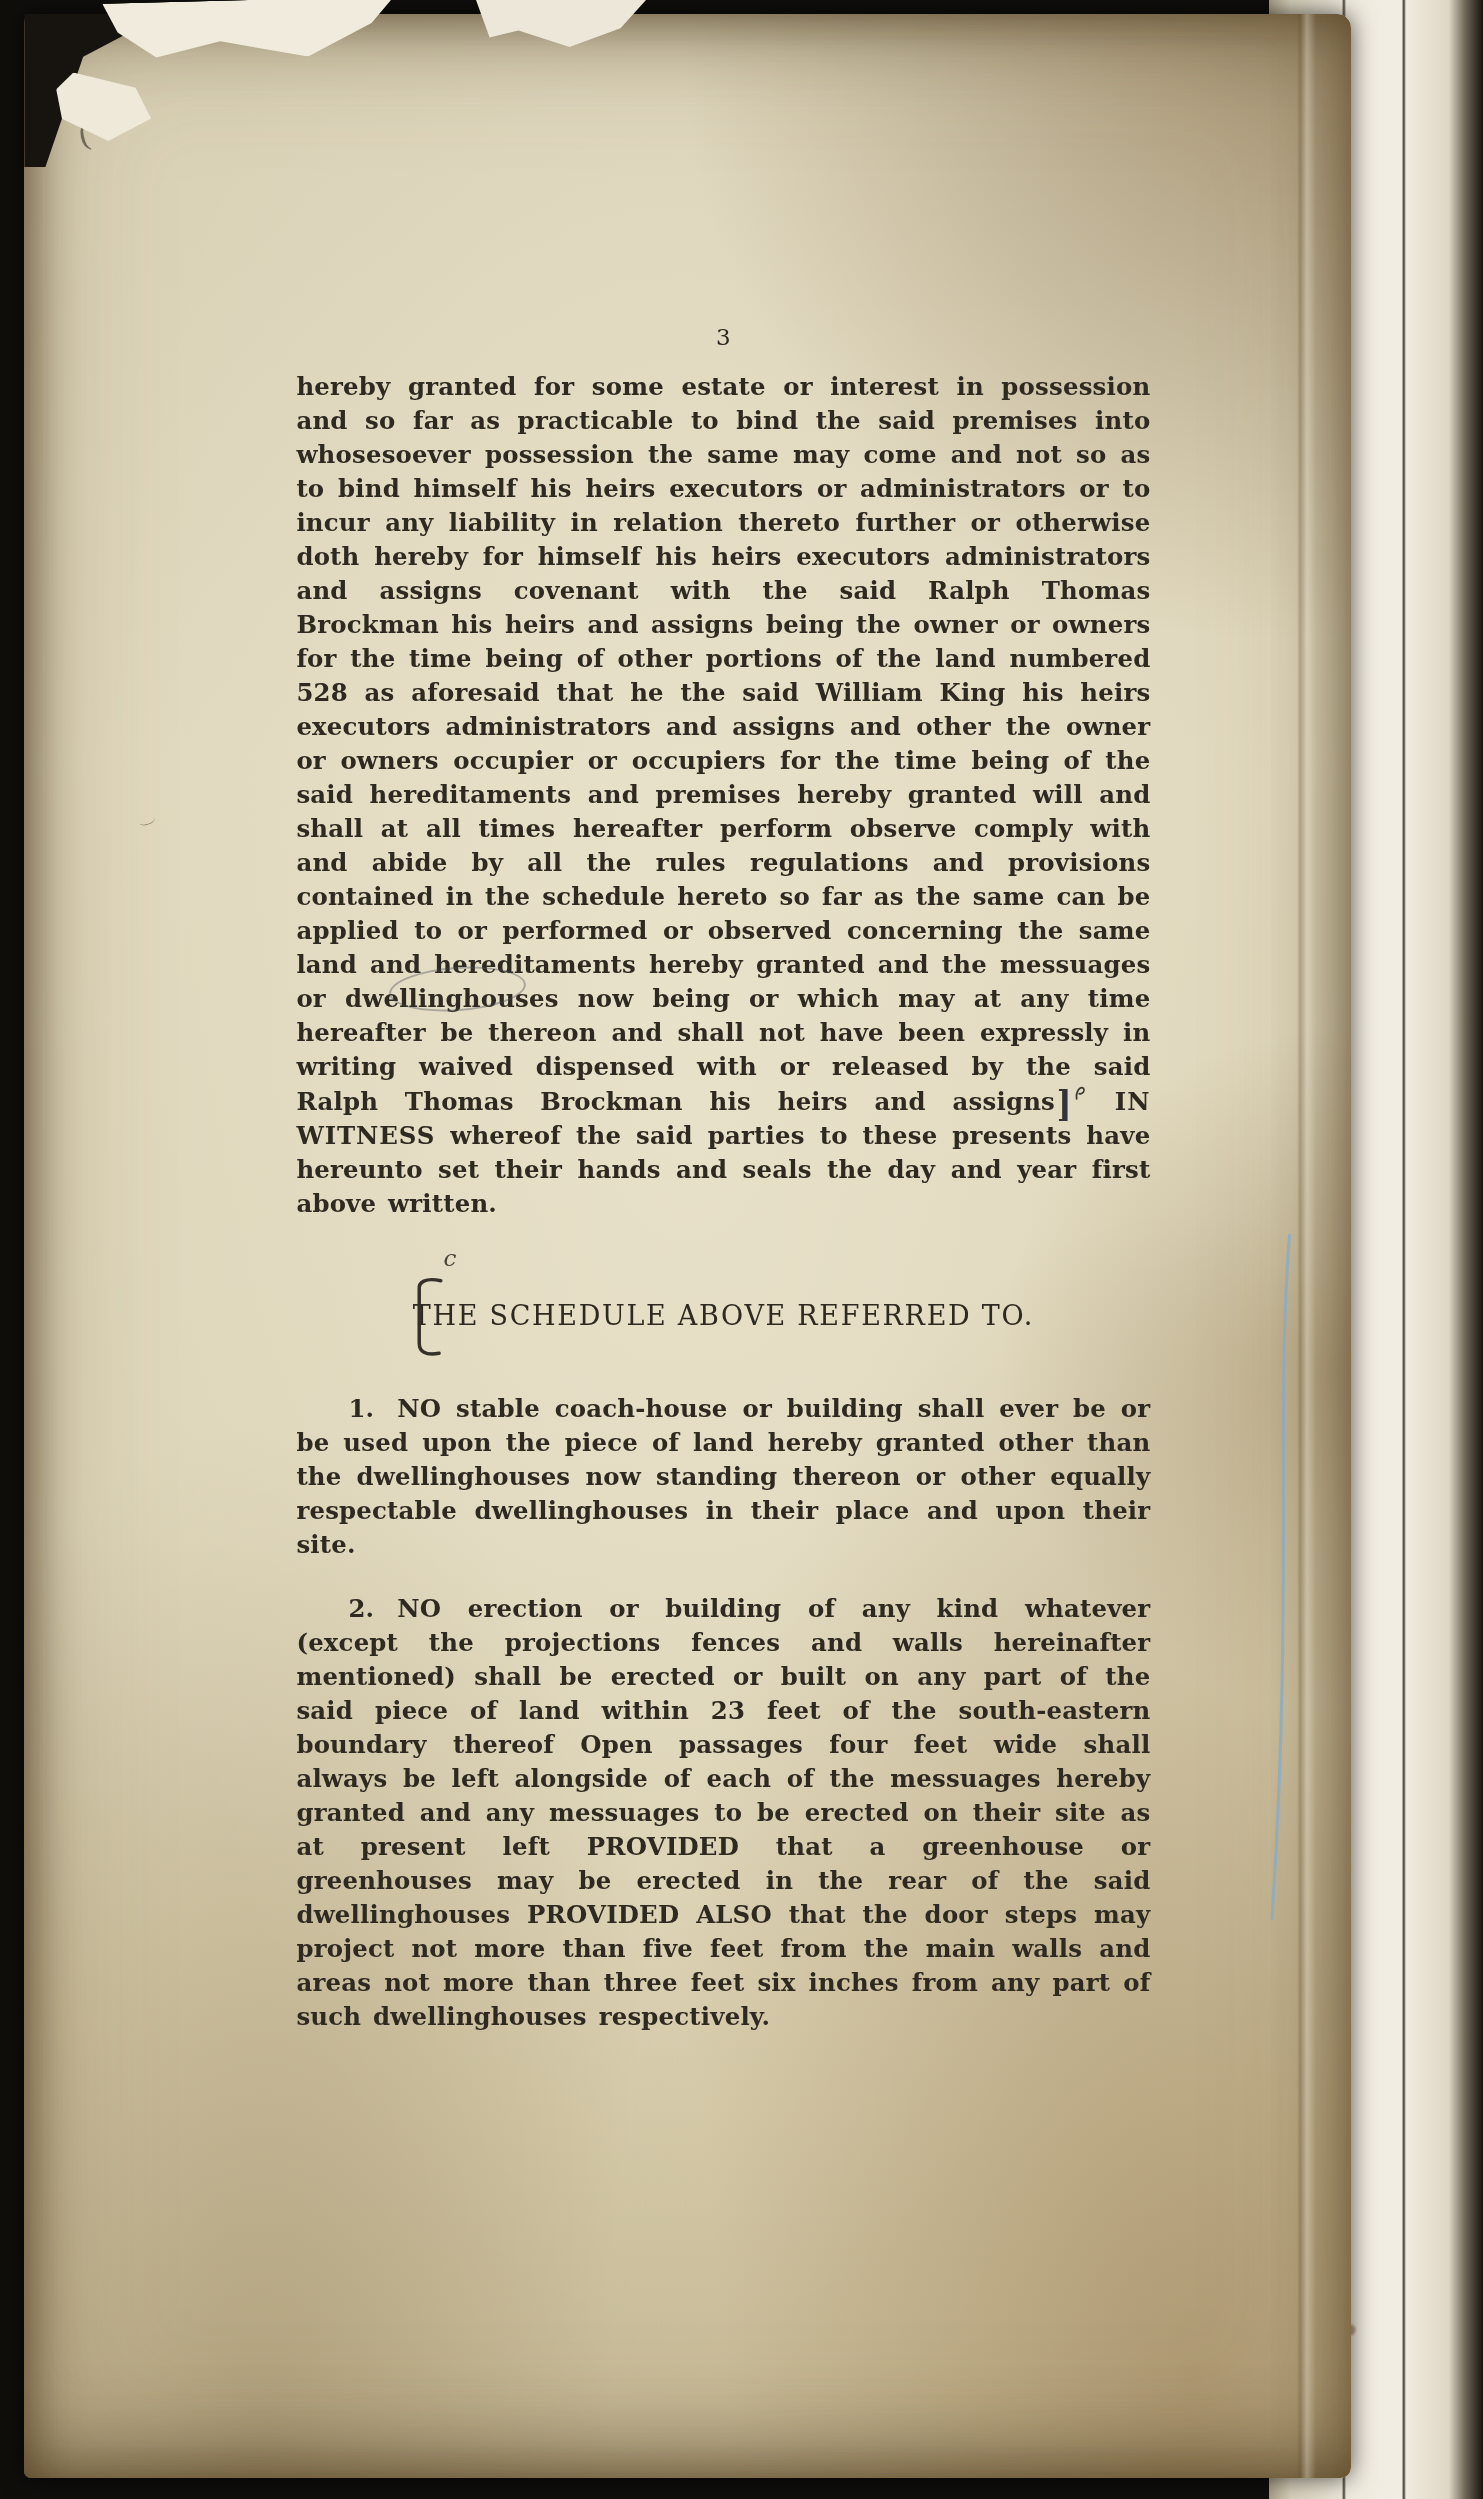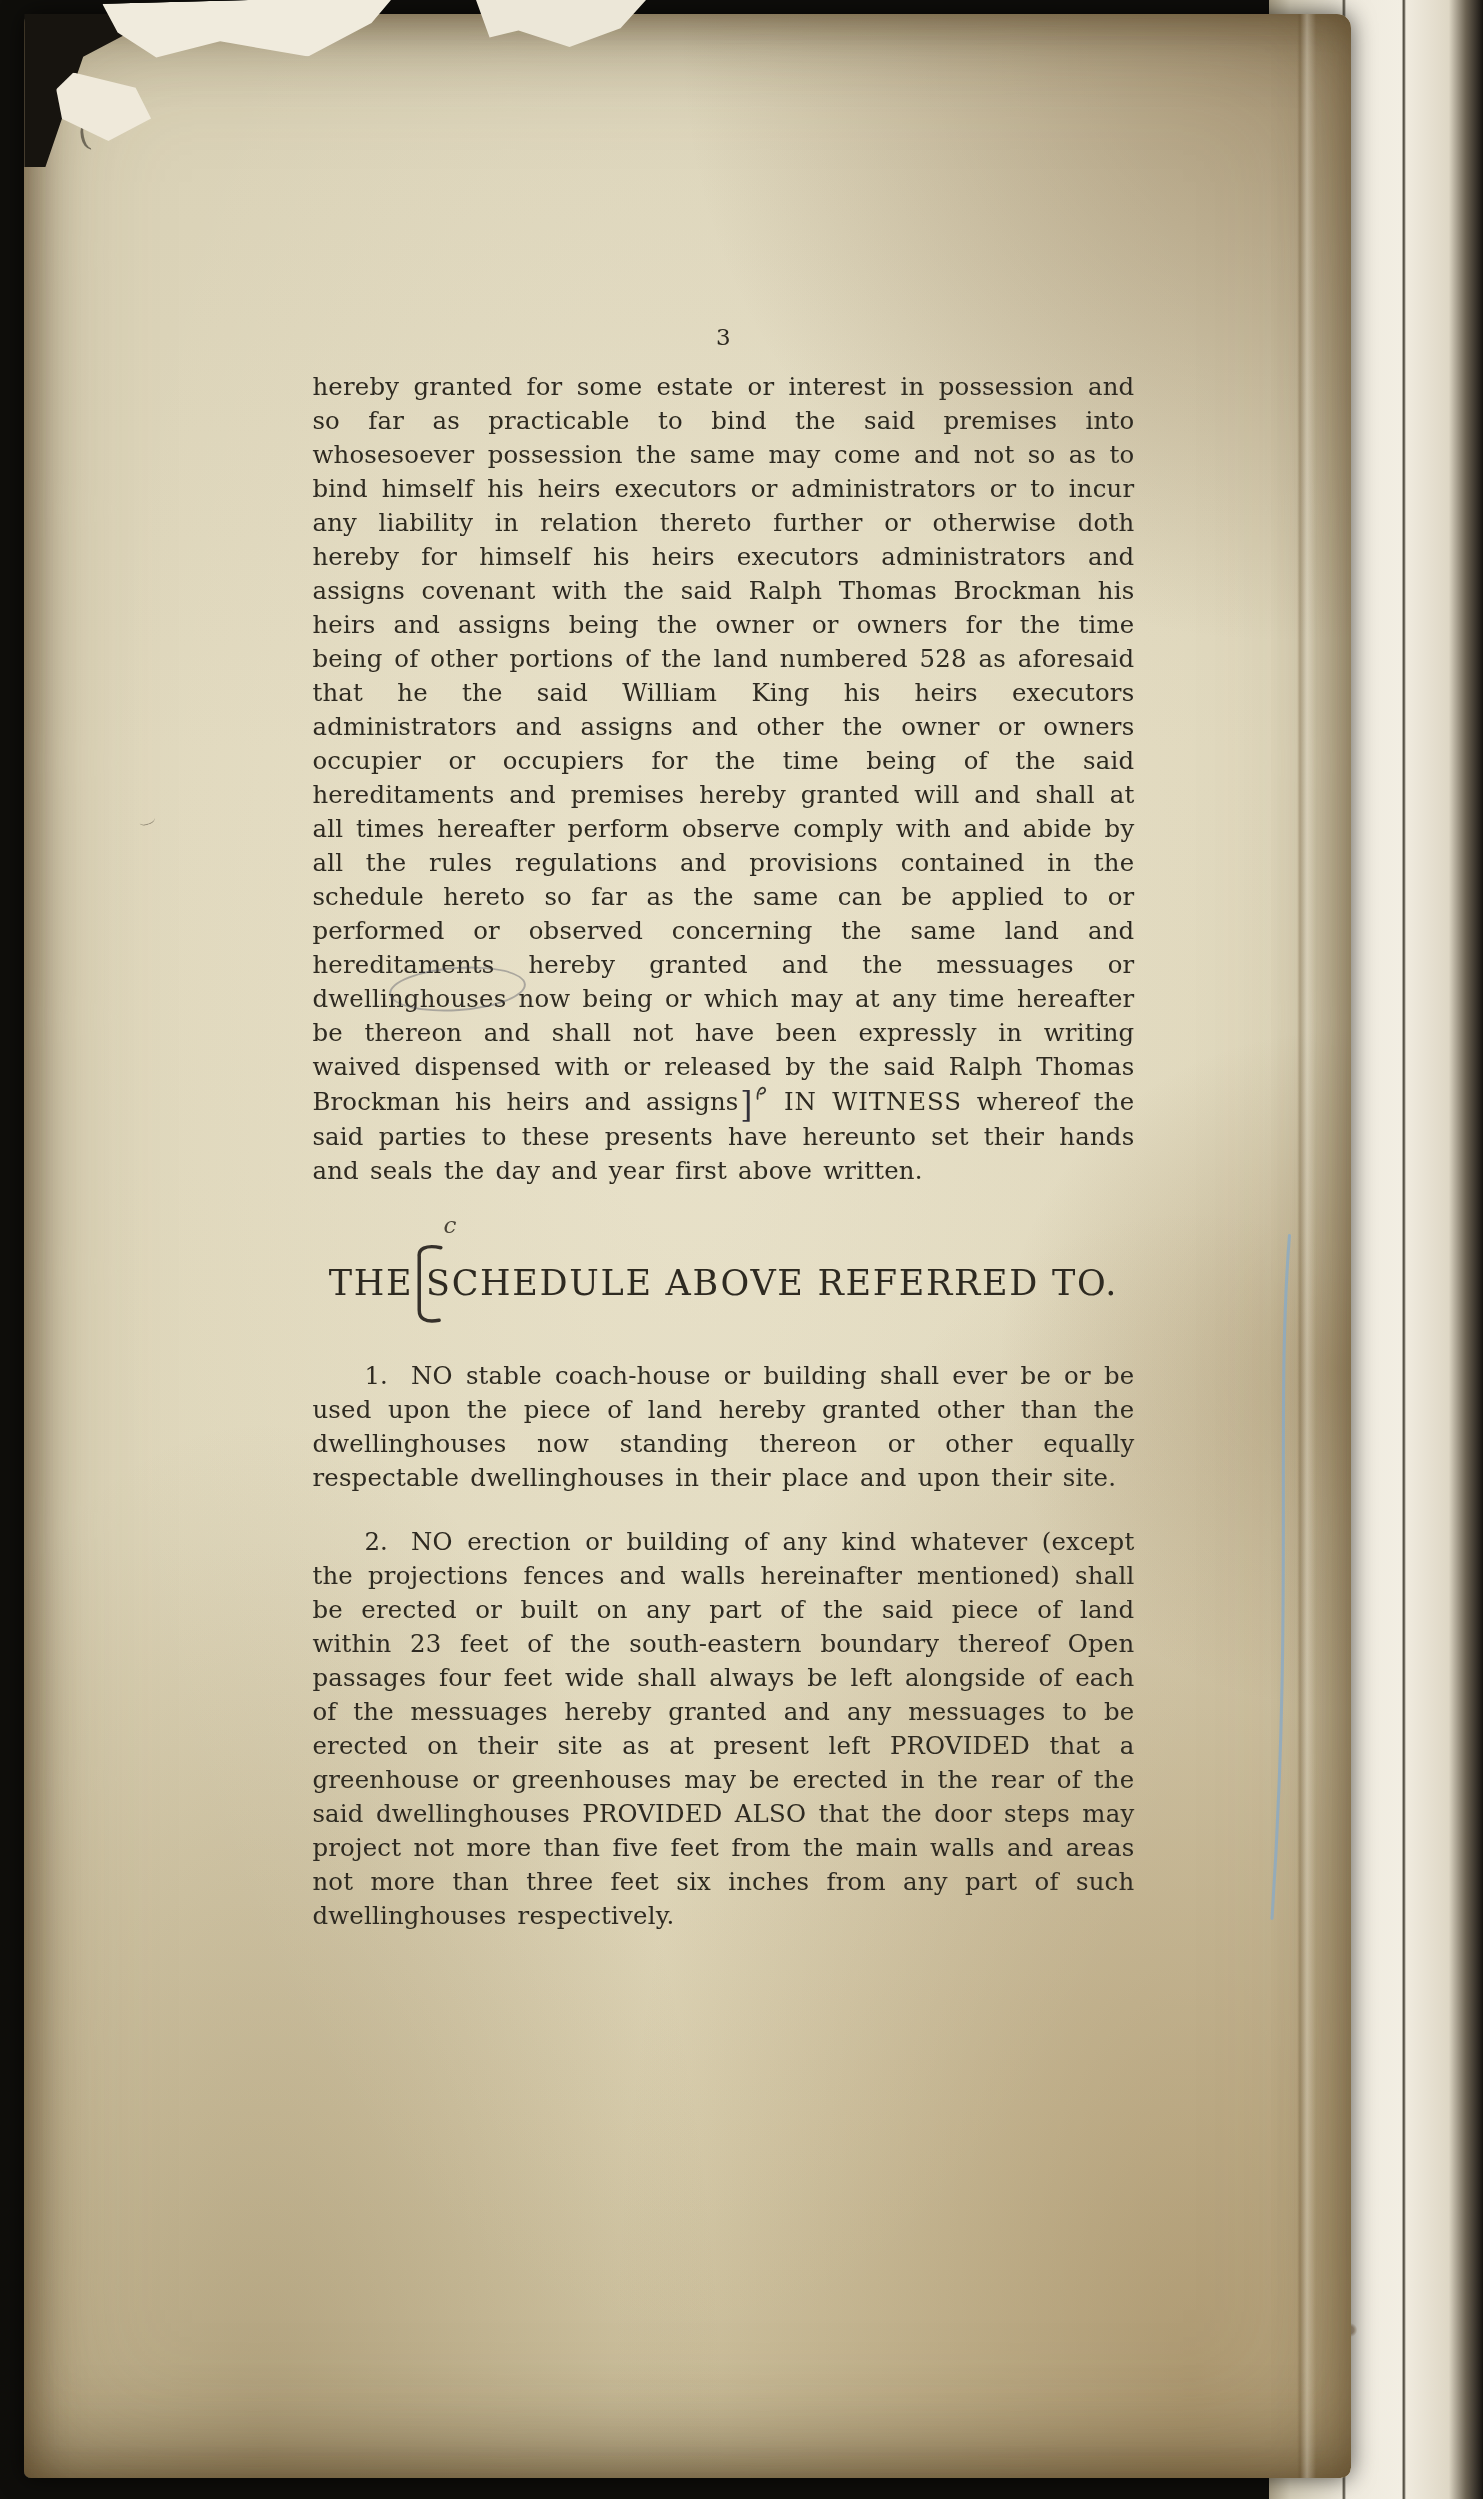--- a/index.html
+++ b/index.html
@@ -99,43 +99,44 @@
     font-size: 23px;
     line-height: 33px;
     margin-bottom: 15.7px;
   }
   .para, .clause {
     text-align: justify;
     font-size: 24.4px;
     line-height: 34px;
     word-spacing: .13em;
     letter-spacing: 0.2px;
-    margin: 16px;
+    margin: 0;
     hyphens: none;
+    font-weight: bold;
   }
   .witness { letter-spacing: 0.9px; }
   .ink-bracket {
     display: inline-block;
     font-size: 31px;
     line-height: 1;
     vertical-align: -4.4px;
     margin: 0 2.6px 0 1.7px;
     color: #33313a;
     transform: scaleY(1.15);
   }
   .flourish { vertical-align: 8.7px; margin-right: 1.7px; }
 
   .sched-row {
     position: relative;
     margin: 75px 0 56px;
     text-align: center;
   }
   .sched-head {
     margin: 0;
-    font-size: 35px;
+    font-size: 27px;
     font-weight: normal;
     letter-spacing: 1.7px;
     line-height: 40px;
   }
   .hand-bracket { position: absolute; left: 112px; top: -21px; }
   .c-mark {
     position: absolute;
     left: 147px; top: -51px;
     font-style: italic;
     font-size: 23px;

